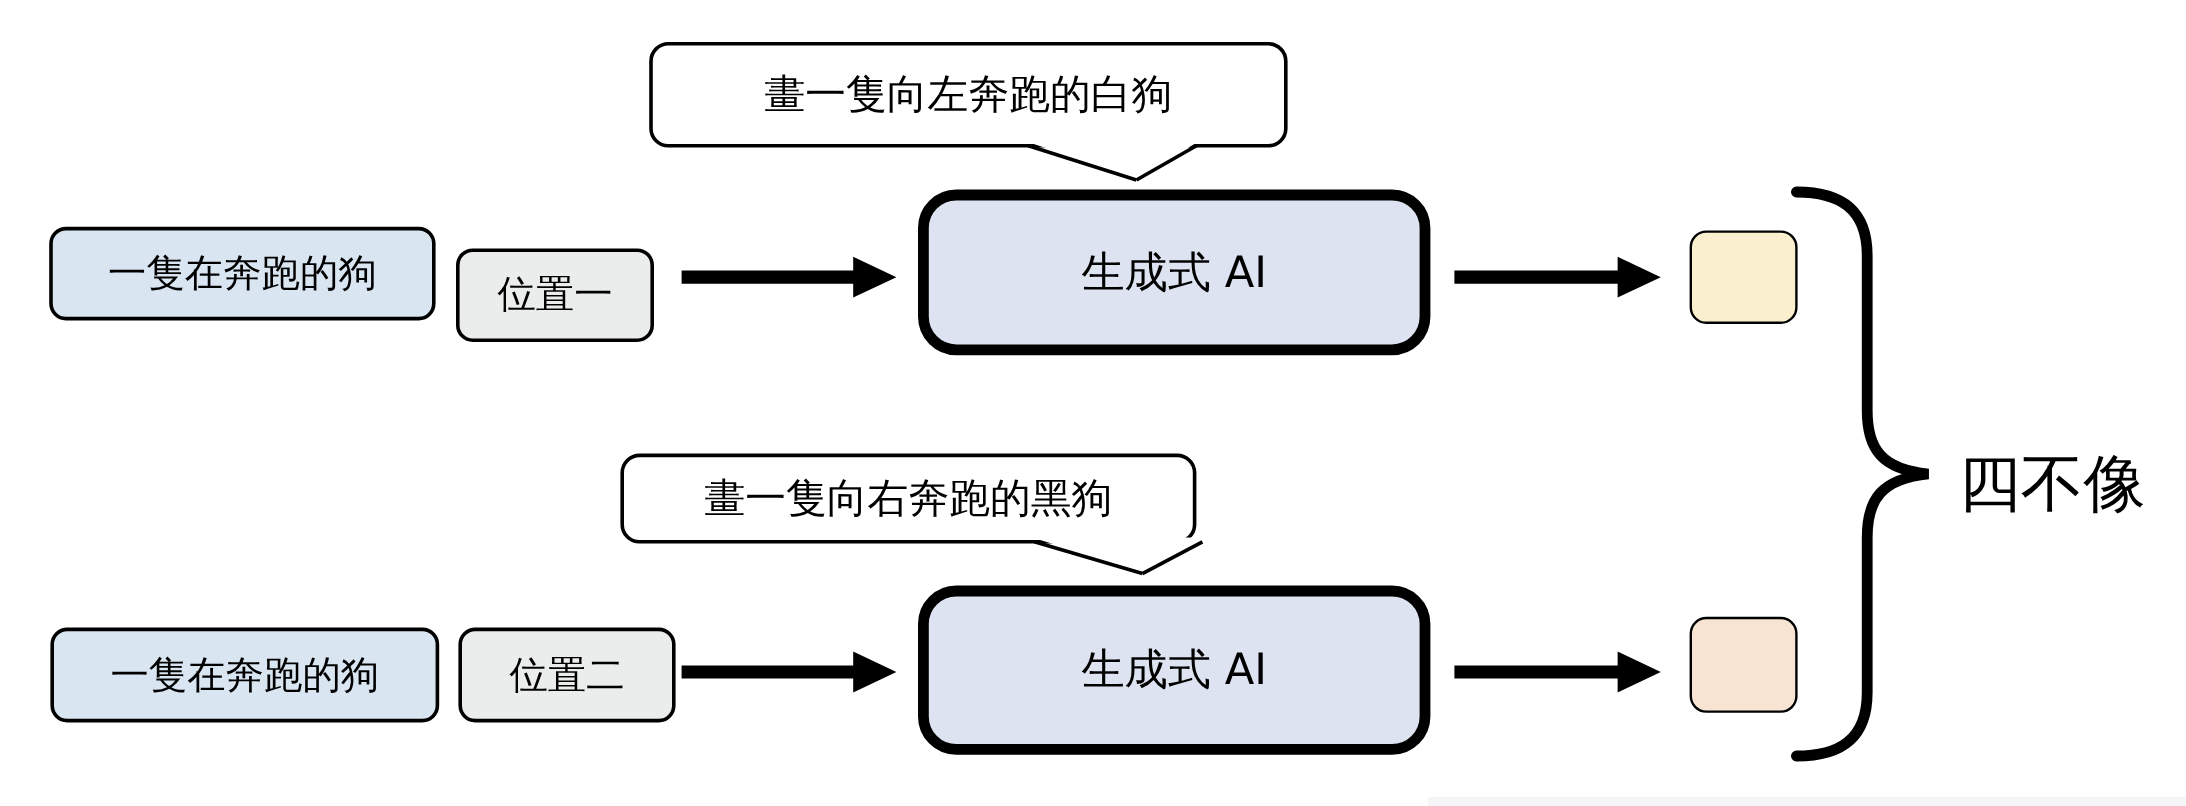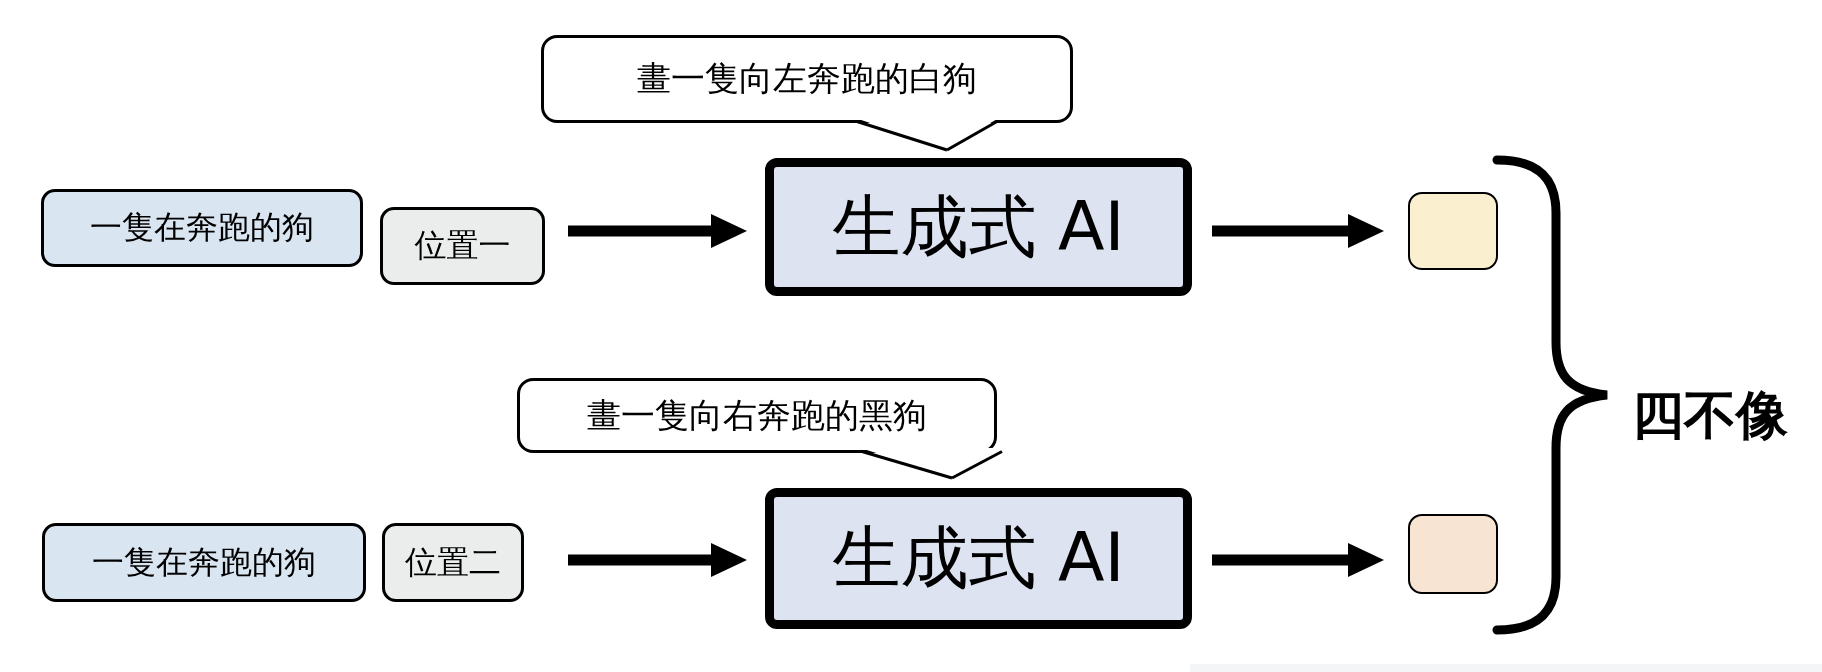--- a/index.html
+++ b/index.html
@@ -36,22 +36,22 @@
     background: #ffffff;
     font-size: 34px;
     white-space: nowrap;
     color: #000;
   }
   .model-box {
     display: flex;
     align-items: center;
     justify-content: center;
     border: 9px solid #000;
-    border-radius: 12px;
-    font-size: 68px;
+    border-radius: 32px;
+    font-size: 36px;
     white-space: nowrap;
     color: #000;
   }
   .output-swatch {
     border: 2.5px solid #000;
     border-radius: 14px;
   }
   .brace-label {
     display: flex;
     align-items: center;
@@ -80,29 +80,29 @@
   <div class="abs box" style="left: 380px; top: 189px; width: 165px; height: 78px; background: rgb(235, 237, 237); margin-top: 18px;">位置一</div>
 
   <div class="abs bubble" style="left:541px; top:35px; width:532px; height:88px;">畫一隻向左奔跑的白狗</div>
 
   <div class="abs model-box" style="left: 765px; top: 158px; width: 427px; height: 138px; background: rgb(221, 227, 240);">生成式 AI</div>
 
   <div class="abs output-swatch" style="left: 1408px; top: 192px; width: 90px; height: 78px; background: rgb(250, 240, 208);"></div>
 
   <div class="abs box" style="left: 42px; top: 523px; width: 324px; height: 79px; background: rgb(217, 229, 241);">一隻在奔跑的狗</div>
 
-  <div class="abs box" style="left: 382px; top: 523px; width: 142px; height: 79px; background: rgb(235, 237, 237);">位置二</div>
+  <div class="abs box" style="left: 382px; top: 523px; width: 181px; height: 79px; background: rgb(235, 237, 237);">位置二</div>
 
   <div class="abs bubble" style="left:517px; top:378px; width:480px; height:75px;">畫一隻向右奔跑的黑狗</div>
 
   <div class="abs model-box" style="left: 765px; top: 488px; width: 427px; height: 141px; background: rgb(221, 227, 240);">生成式 AI</div>
 
   <div class="abs output-swatch" style="left: 1408px; top: 514px; width: 90px; height: 80px; background: rgb(248, 228, 210);"></div>
 
-  <div class="abs brace-label" style="left:1632px; top:384px; height:64px;font-weight:bold;">四不像</div>
+  <div class="abs brace-label" style="left:1632px; top:372px; height:64px;">四不像</div>
 
   <div class="abs footer-strip" style="left:1190px; top:664px; width:632px; height:8px;"></div>
 
   <svg class="overlay" viewBox="0 0 1822 672" xmlns="http://www.w3.org/2000/svg">
 
     <g>
       <polygon points="855,118 947,148 999,118" fill="#ffffff" stroke="none"></polygon>
       <line x1="857" y1="121.5" x2="947" y2="150" stroke="#000" stroke-width="3"></line>
       <line x1="947" y1="150" x2="997" y2="121.5" stroke="#000" stroke-width="3"></line>
     </g>

